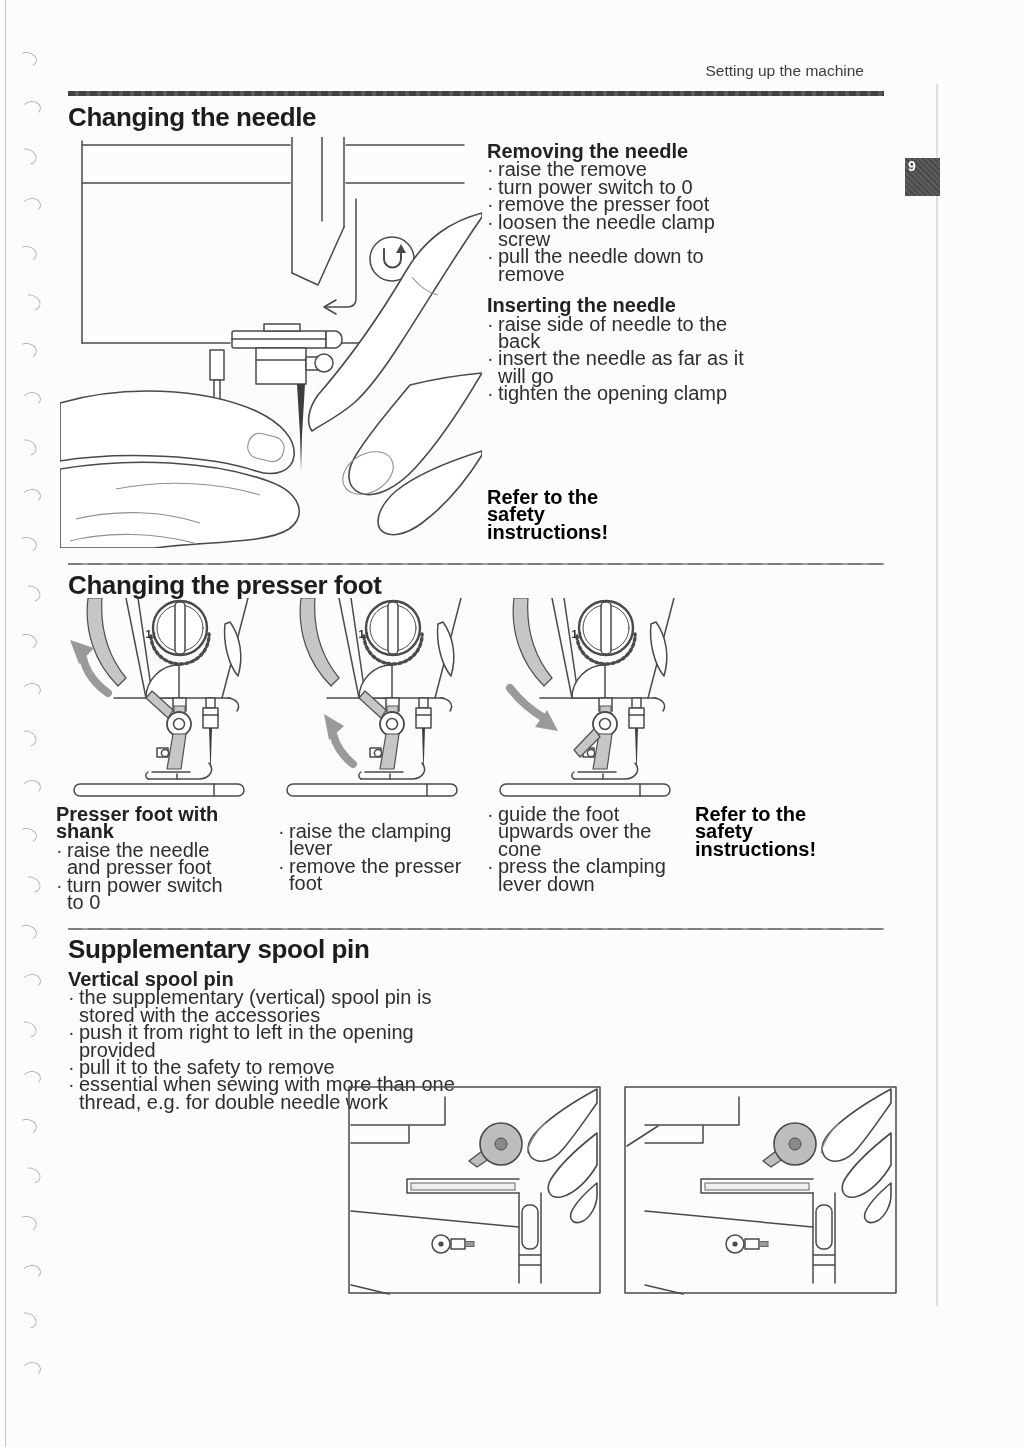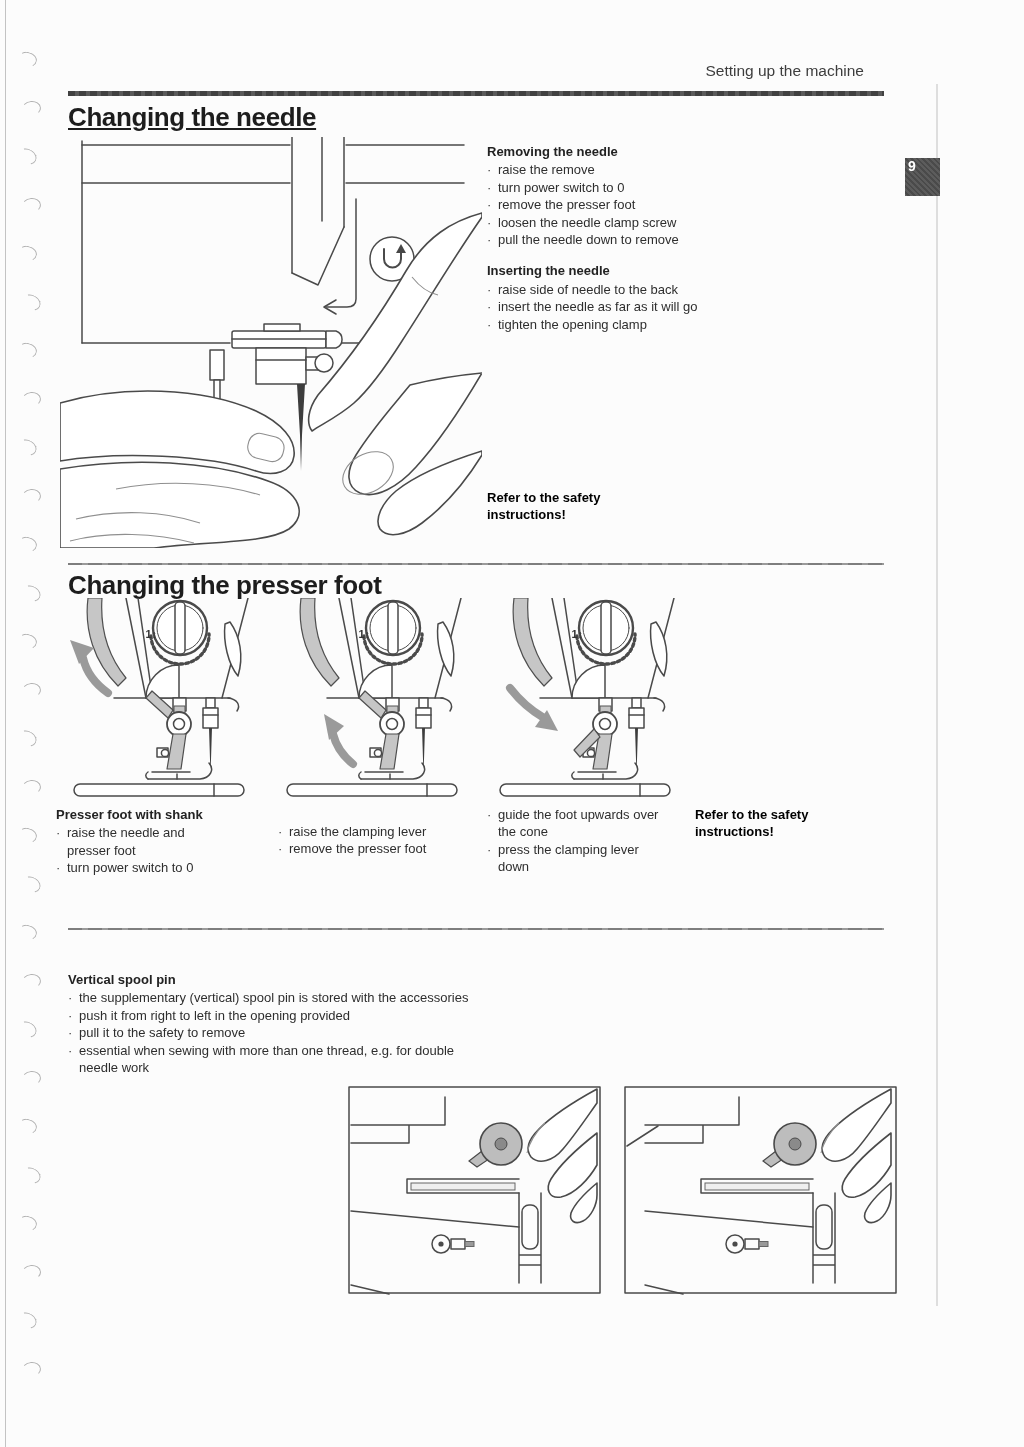--- a/index.html
+++ b/index.html
@@ -18,21 +18,21 @@
   .hdr{position:absolute;top:62px;right:160px;font-size:15.5px;color:#3d3d3d;}
   .rule-thick{position:absolute;left:68px;top:91px;width:816px;height:5px;
               background:repeating-linear-gradient(90deg,#414141 0 7px,#5a5a5a 7px 11px);}
   .rule-thin{position:absolute;left:68px;width:816px;height:2px;
              background:repeating-linear-gradient(90deg,#7e7e7e 0 14px,#9a9a9a 14px 20px);}
   .h1{position:absolute;left:68px;font-size:26px;font-weight:bold;color:#1d1d1d;letter-spacing:-0.4px;}
   .badge{position:absolute;left:905px;top:158px;width:35px;height:38px;background:#4a4a4a;
          background-image:repeating-linear-gradient(45deg,rgba(255,255,255,.10) 0 2px,transparent 2px 4px);
          color:#fff;font-size:14px;font-weight:bold;line-height:15px;padding:1px 0 0 3px;box-sizing:border-box;}
   
-  .tcol{position:absolute;font-size:13px;line-height:17.4px;}
+  .tcol{position:absolute;font-size:20px;line-height:17.4px;}
   .bhead{font-weight:bold;color:#222;margin:0 0 1px 0;}
   .li{display:flex;}
   .dot{width:11px;flex:0 0 11px;color:#3c3c3c;}
   .muted{color:#000000;font-weight:bold;}
   .gap{height:14px;}
   
   svg .ln{stroke:#4a4a4a;stroke-width:1.5;fill:none;stroke-linecap:round;stroke-linejoin:round;}
   svg .ln2{stroke:#8f8f8f;stroke-width:1.1;fill:none;}
   svg .fillw{fill:#ffffff;stroke:#4a4a4a;stroke-width:1.5;stroke-linejoin:round;}
   svg .grayp{fill:#c6c6c6;stroke:#4f4f4f;stroke-width:1.2;stroke-linejoin:round;}
@@ -77,21 +77,21 @@
       <span class="bmark" style="top: 1216px;"></span>
       <span class="bmark" style="top: 1264.5px;"></span>
       <span class="bmark" style="top: 1313px;"></span>
       <span class="bmark" style="top: 1361.5px;"></span>
     </div>
 
   <div class="hdr">Setting up the machine</div>
   <div class="rule-thick"></div>
   <div class="badge">9</div>
 
-  <div class="h1" style="top:102px;text-decoration:underline;">Changing the needle</div>
+  <div class="h1" style="top:102px;">Changing the needle</div>
 
   <svg class="abs" style="left:60px;top:137px;" width="422" height="411" viewBox="0 0 422 411">
 
     <g class="ln">
       <path d="M22,4 V206"></path>
       <path d="M22,8 H230 M286,8 H404"></path>
       <path d="M22,46 H230 M286,46 H404"></path>
       <path d="M22,206 H170 M268,206 H338"></path>
       <path d="M232,0 V136"></path>
         <path d="M284,0 V90"></path>
@@ -275,20 +275,21 @@
       </div>
     <div class="li">
         <span class="dot">·</span>
         <span>press the clamping lever down</span>
       </div>
   </div>
 
   <div class="tcol muted" style="left:695px;top:806px;width:152px;">Refer to the safety instructions!</div>
 
   <div class="rule-thin" style="top:928px;"></div>
+  <div class="h1" style="top:934px;">Supplementary spool pin</div>
 
   <div class="tcol" style="left:68px;top:971px;width:402px;">
     <div class="bhead">Vertical spool pin</div>
     <div class="li">
         <span class="dot">·</span>
         <span>the supplementary (vertical) spool pin is stored with the accessories</span>
       </div>
     <div class="li">
         <span class="dot">·</span>
         <span>push it from right to left in the opening provided</span>

